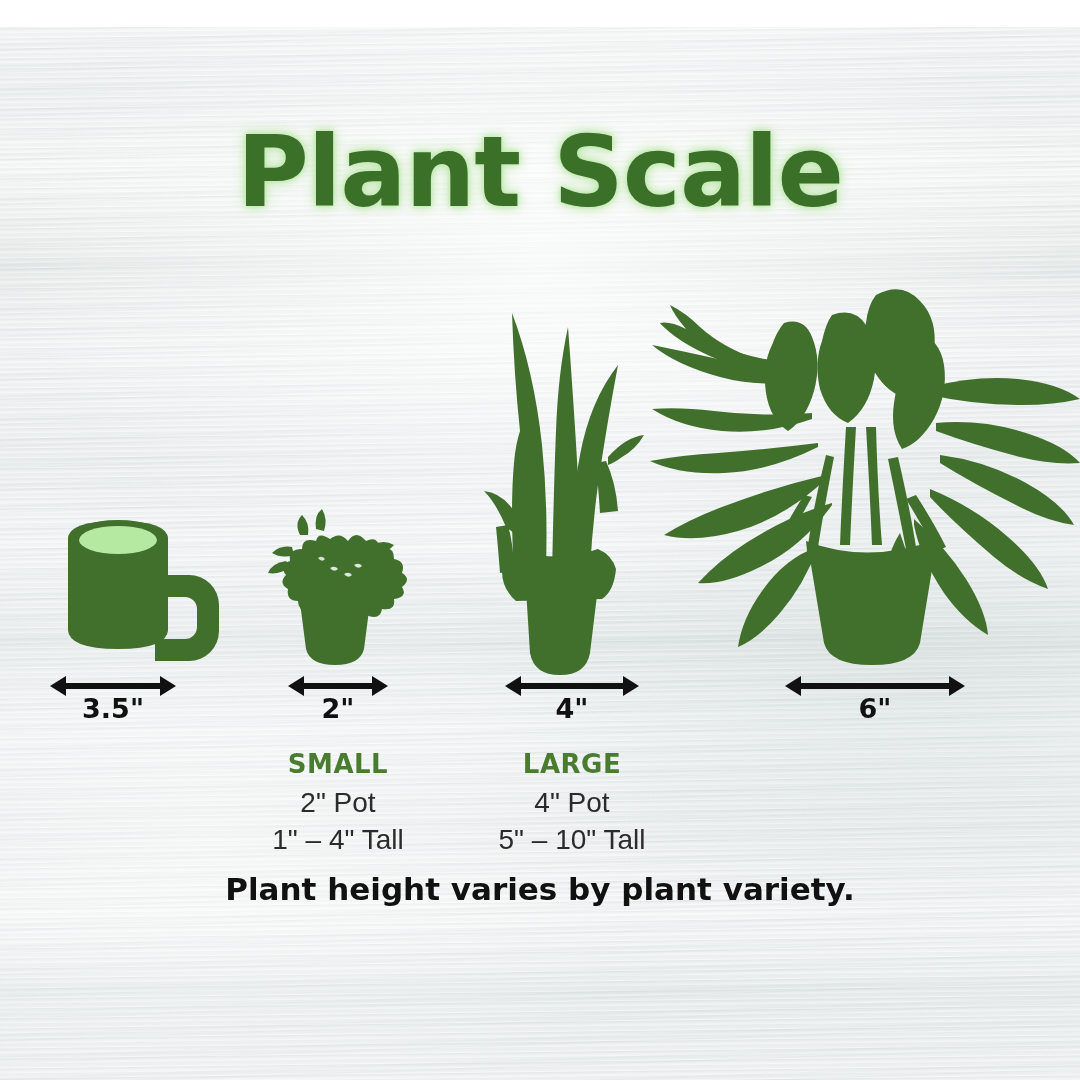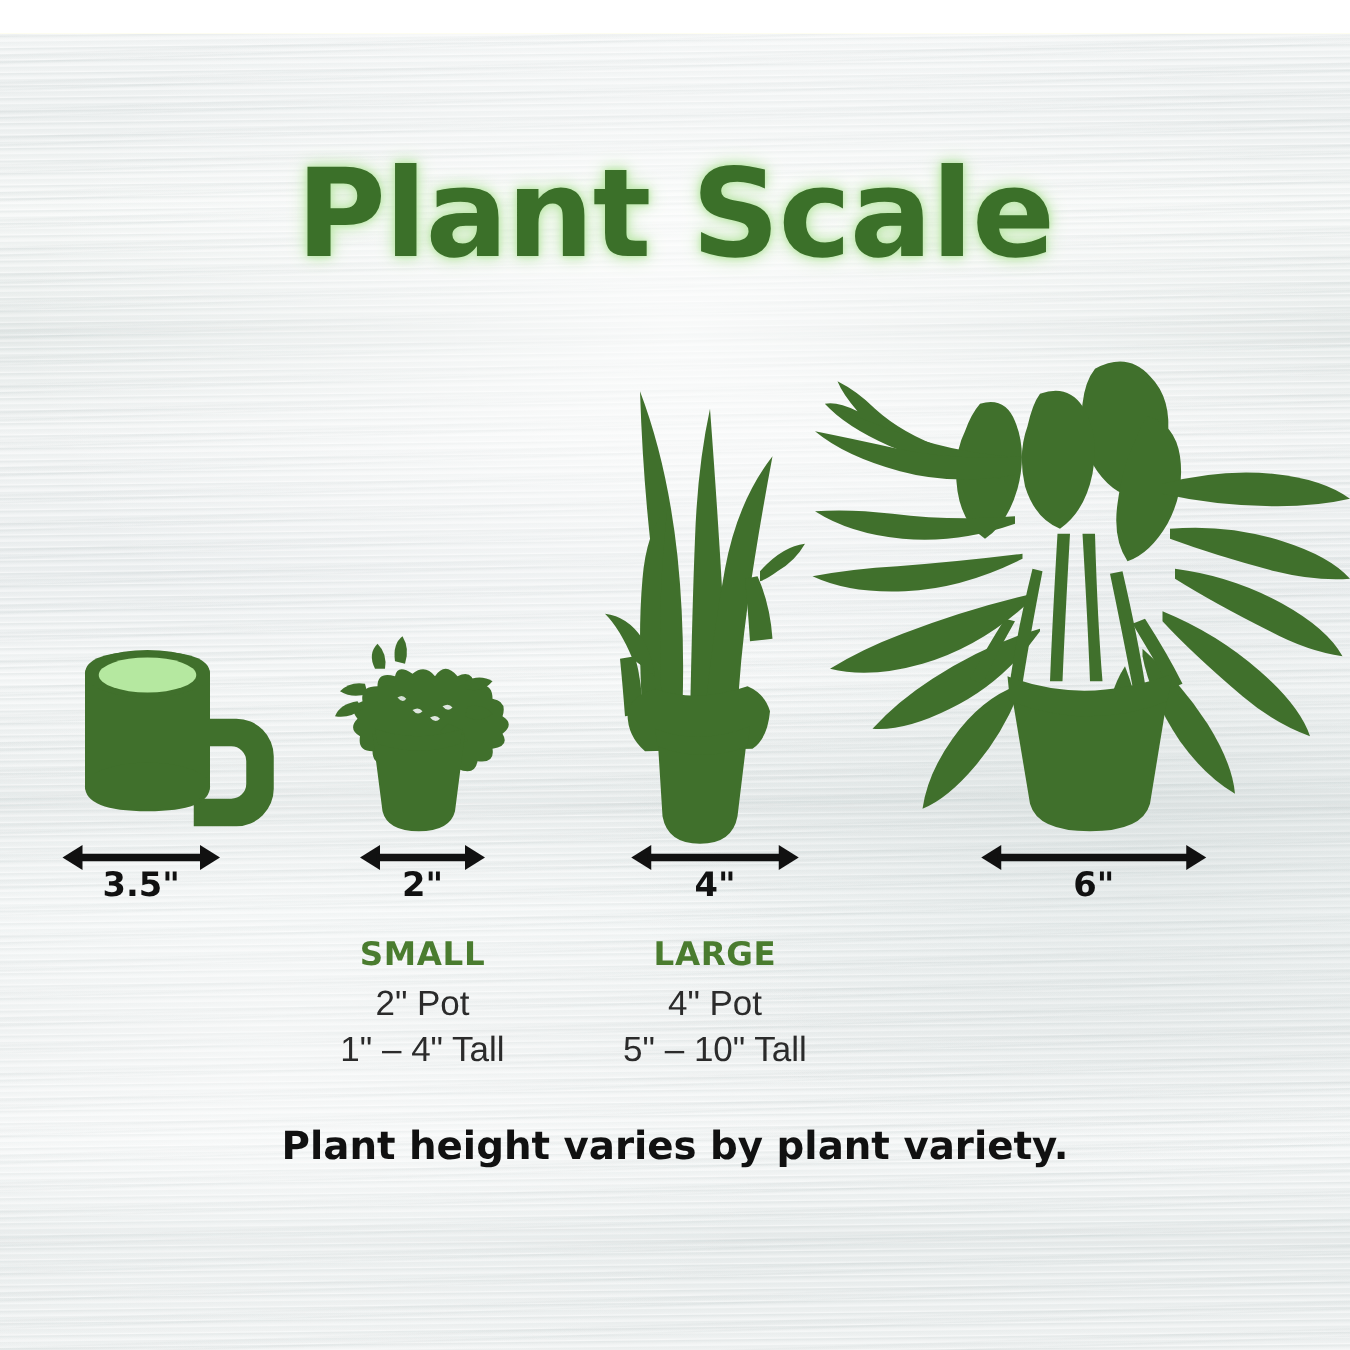--- a/index.html
+++ b/index.html
@@ -157,21 +157,21 @@
     font-size: 28px;
     color: #2b2b2b;
     line-height: 1.33;
     font-family: "Liberation Sans", sans-serif;
   }
 
   
   .footnote {
     position: absolute;
     left: 0;
-    top: 868px;
+    top: 840px;
     width: 100%;
     text-align: center;
     color: #111111;
     font-weight: bold;
     font-size: 31px;
     line-height: 1.42;
     font-family: "DejaVu Sans", sans-serif;
   }
   .footnote div { white-space: nowrap; }
 </style>

